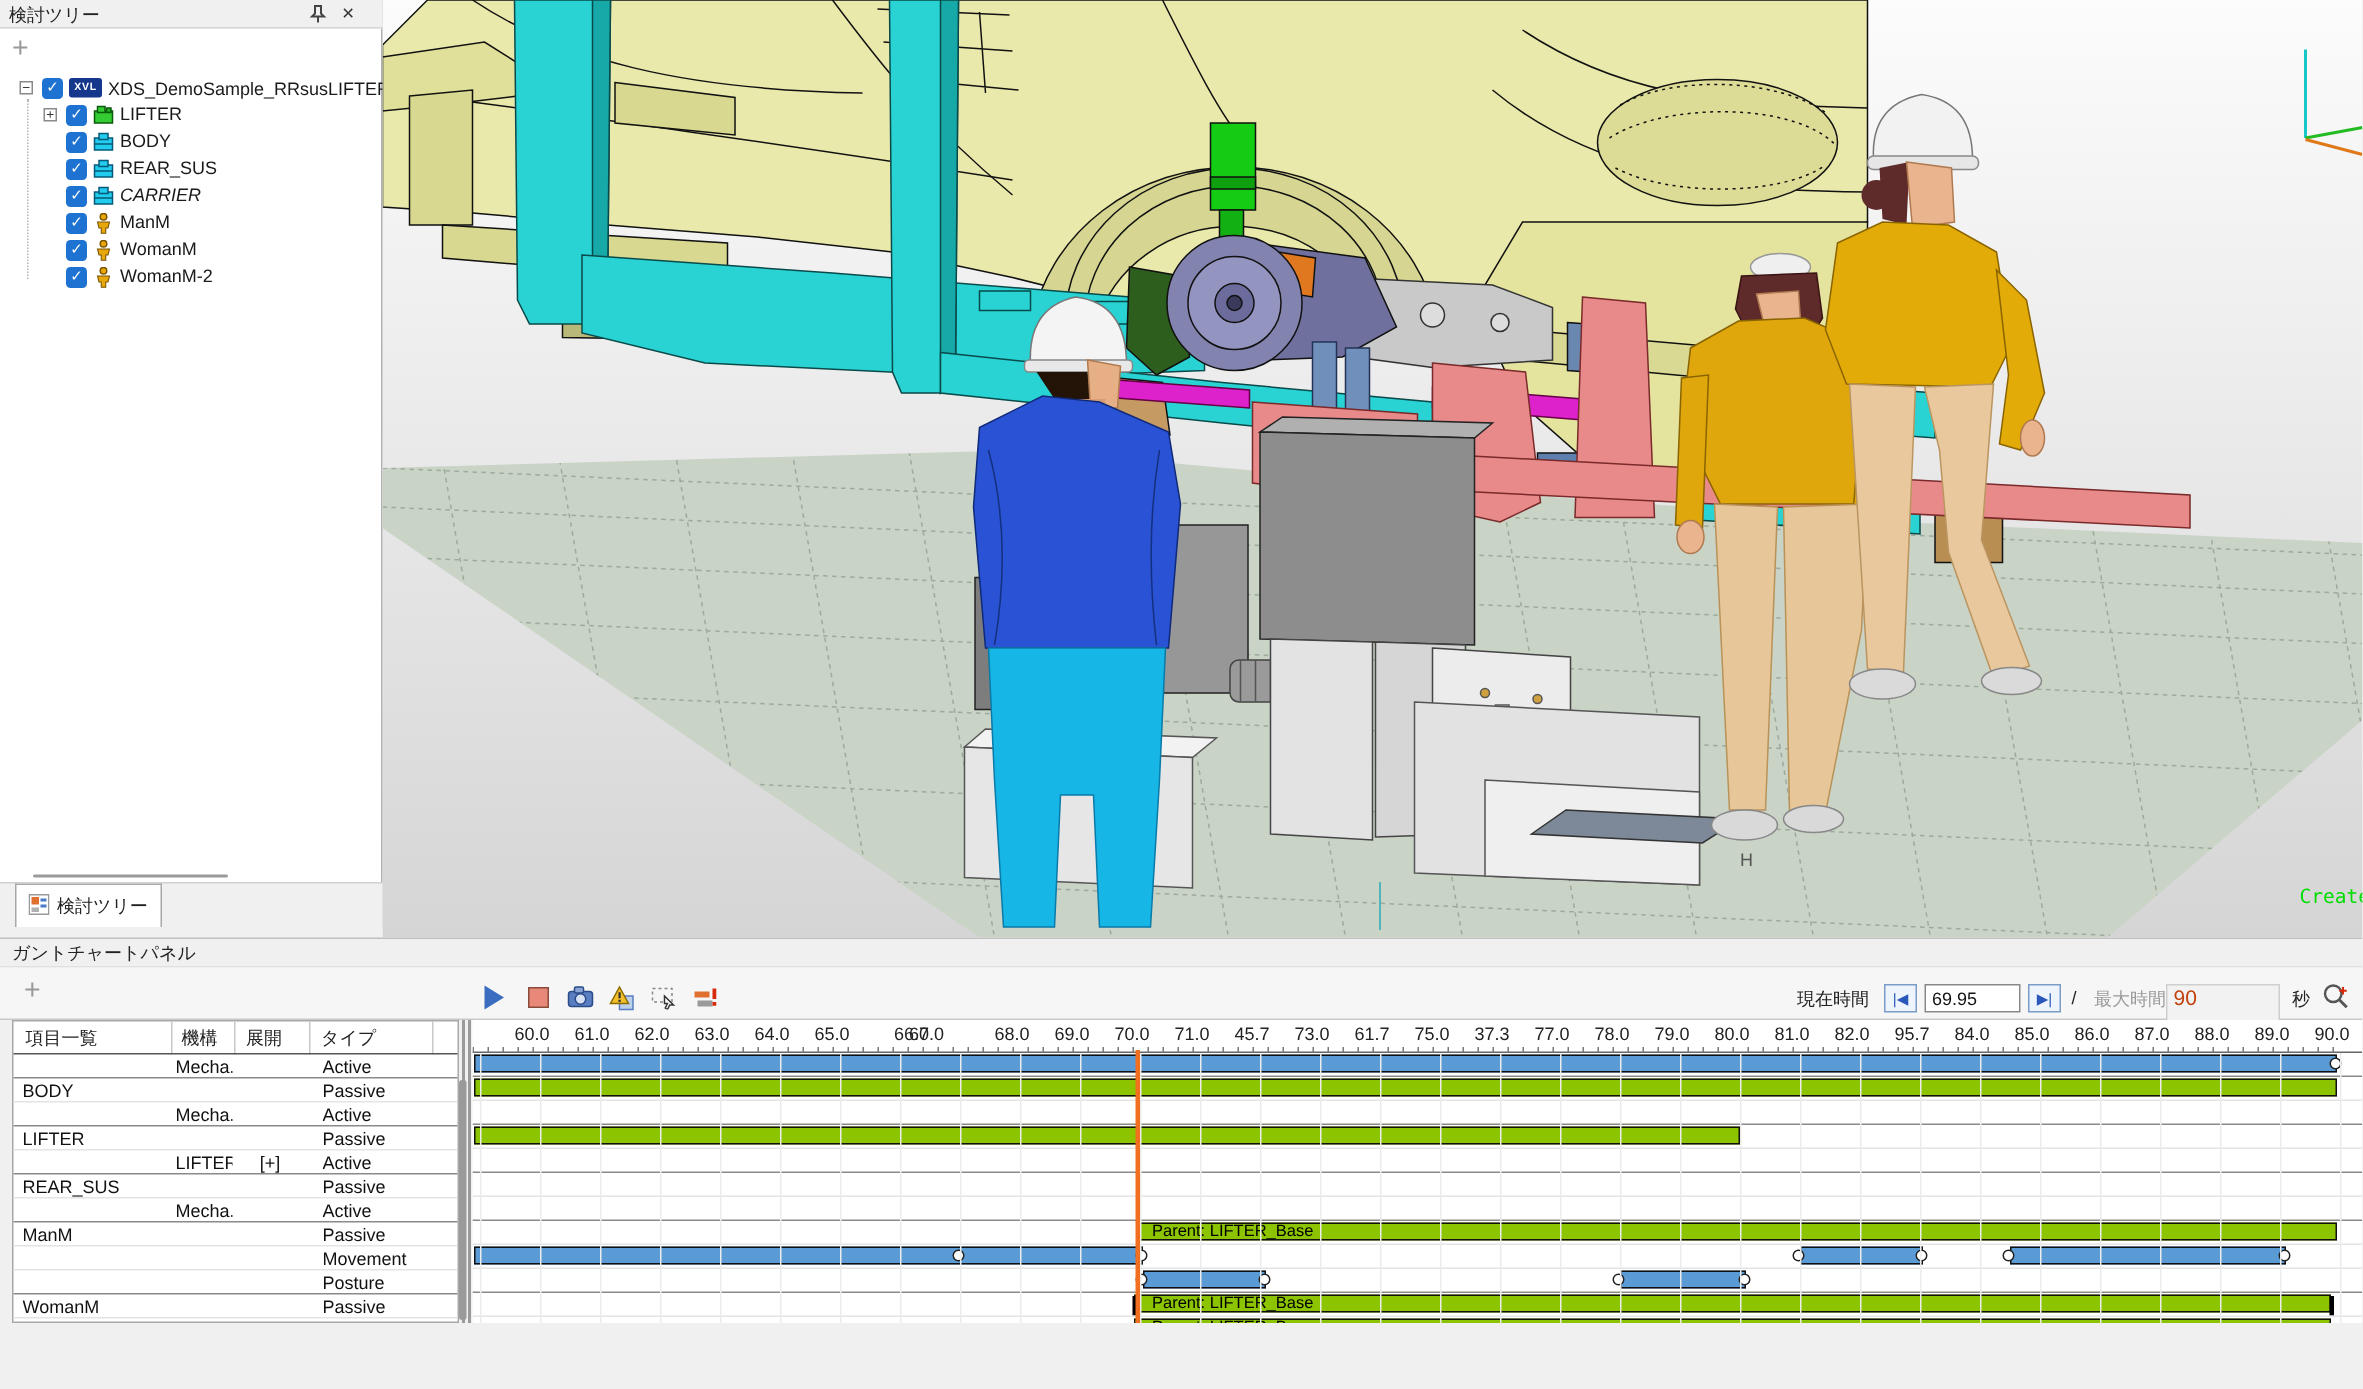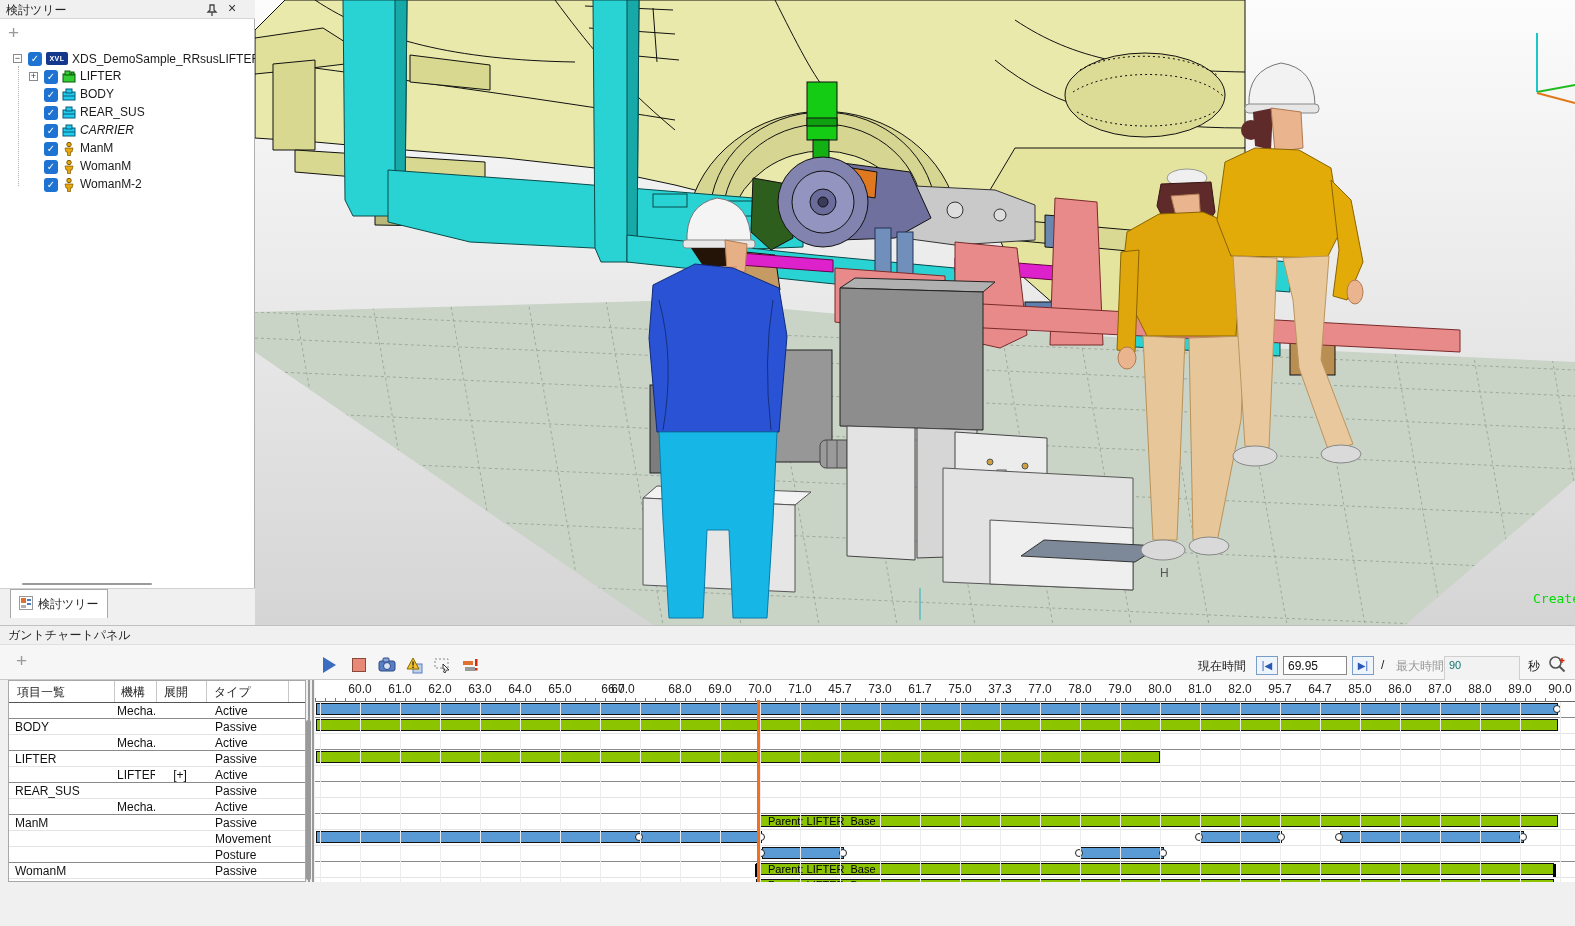--- a/index.html
+++ b/index.html
@@ -44,36 +44,36 @@
   .tbtn { width:22px; height:20px; top:655px; display:flex; align-items:center; justify-content:center; }
   .play-tri { width:0; height:0; border-left:13px solid #3a6cc0; border-top:8px solid transparent; border-bottom:8px solid transparent; }
   .stop-sq { width:14px; height:14px; background:#e88878; border:1px solid #8a4a3a; }
   .timebar-label { font-size:12px; color:#222; top:658px; }
   .muted { color:#9a9a9a; }
   .step-btn { width:22px; height:19px; top:656px; border:1px solid #7a9cc8; background:#eef4fb;
     display:flex; align-items:center; justify-content:center; font-size:10px; color:#2a58b8; }
   #cur-time-input { left:1283px; top:656px; width:64px; height:19px; border:1px solid #888; background:#fff;
     font-size:12px; padding-left:4px; color:#111; }
   #max-time-field { left:1444px; top:656px; width:76px; height:37px; border:1px solid #cfcfcf; background:#f2f2f2;
-    font-size:11px; padding-left:4px; color:#0f766e; line-height:17px; }
+    font-size:14px; padding-left:4px; color:#c2410c; line-height:17px; }
 
   #gantt-content { left:0; top:680px; width:1575px; height:202px; background:#f0f0f0; overflow:hidden; }
   #gantt-table { left:8px; top:0; width:298px; height:202px; background:#fff; border:1px solid #a8a8a8; }
   .th { top:3px; font-size:12px; color:#222; }
   .th-sep { top:0; width:1px; height:22px; background:#c8c8c8; }
   #table-header-line { left:0; top:21px; width:296px; height:1px; background:#555; }
   .tcell { height:16px; line-height:16px; font-size:12px; color:#111; overflow:hidden; white-space:nowrap; }
   .row-sep-light { height:1px; background:#e4e4e4; }
   .row-sep-dark { height:1px; background:#8a8a8a; }
   #table-vscroll { left:297px; top:39px; width:5px; height:160px; background:#9a9a9a; border-radius:2px; }
   .splitline { top:0; width:2px; height:202px; background:#9a9a9a; }
 
   #gantt-chart { left:315px; top:0; width:1260px; height:202px; background:#fff; overflow:hidden; }
   #gantt-axis { left:0; top:0; width:1260px; height:22px; background:#fff; border-bottom:1px solid #666; }
-  .ax-label { top:2px; width:34px; margin-left:-17px; text-align:center; font-size:12px; color:#222; }
+  .ax-label { top:2px; width:34px; margin-left:-17px; text-align:left; font-size:12px; color:#222; }
   .ax-tick { background:#777; width:1px; }
   .gridline { top:22px; width:1px; height:180px; background:#ececec; }
   .gbar { height:12px; border:1px solid #111; }
   .gbar.blue { background:#5b9bd5; }
   .gbar.green { background:#8dc400; }
   .gbar-label { position:absolute; top:-1px; font-size:11px; color:#000; white-space:nowrap; }
   .ghandle { width:8px; height:8px; background:#fff; border:1px solid #222; border-radius:50%; }
   .gtick { width:3px; height:13px; background:#000; }
   #time-marker { top:20px; width:3px; height:182px; background:#f07020; }
 
@@ -577,21 +577,21 @@
           <div class="ax-label abs" style="left: 605px; position: absolute;">61.7</div>
           <div class="ax-label abs" style="left: 645px; position: absolute;">75.0</div>
           <div class="ax-label abs" style="left: 685px; position: absolute;">37.3</div>
           <div class="ax-label abs" style="left: 725px; position: absolute;">77.0</div>
           <div class="ax-label abs" style="left: 765px; position: absolute;">78.0</div>
           <div class="ax-label abs" style="left: 805px; position: absolute;">79.0</div>
           <div class="ax-label abs" style="left: 845px; position: absolute;">80.0</div>
           <div class="ax-label abs" style="left: 885px; position: absolute;">81.0</div>
           <div class="ax-label abs" style="left: 925px; position: absolute;">82.0</div>
           <div class="ax-label abs" style="left: 965px; position: absolute;">95.7</div>
-          <div class="ax-label abs" style="left: 1005px; position: absolute;">64.7</div>
+          <div class="ax-label abs" style="left: 1005px; position: absolute;">84.0</div>
           <div class="ax-label abs" style="left: 1045px; position: absolute;">85.0</div>
           <div class="ax-label abs" style="left: 1085px; position: absolute;">86.0</div>
           <div class="ax-label abs" style="left: 1125px; position: absolute;">87.0</div>
           <div class="ax-label abs" style="left: 1165px; position: absolute;">88.0</div>
           <div class="ax-label abs" style="left: 1205px; position: absolute;">89.0</div>
           <div class="ax-label abs" style="left: 1245px; position: absolute;">90.0</div>
           <div class="ax-tick abs" style="left: 0px; top: 18px; height: 4px; position: absolute;"></div>
           <div class="ax-tick abs" style="left: 10px; top: 18px; height: 4px; position: absolute;"></div>
           <div class="ax-tick abs" style="left: 20px; top: 18px; height: 4px; position: absolute;"></div>
           <div class="ax-tick abs" style="left: 30px; top: 18px; height: 4px; position: absolute;"></div>

